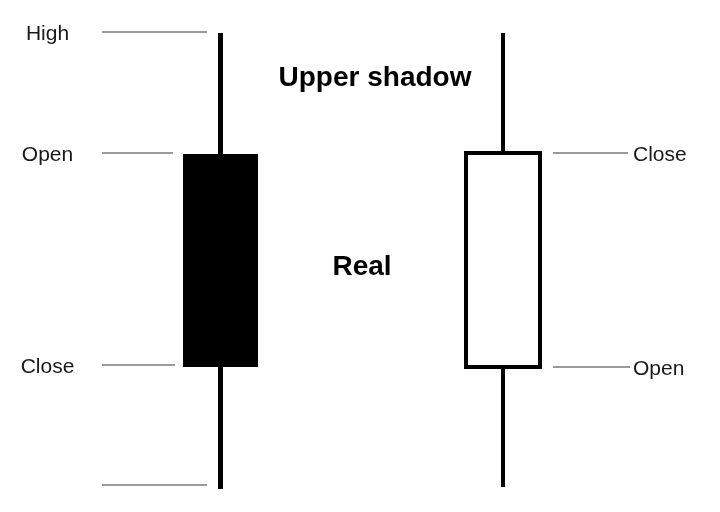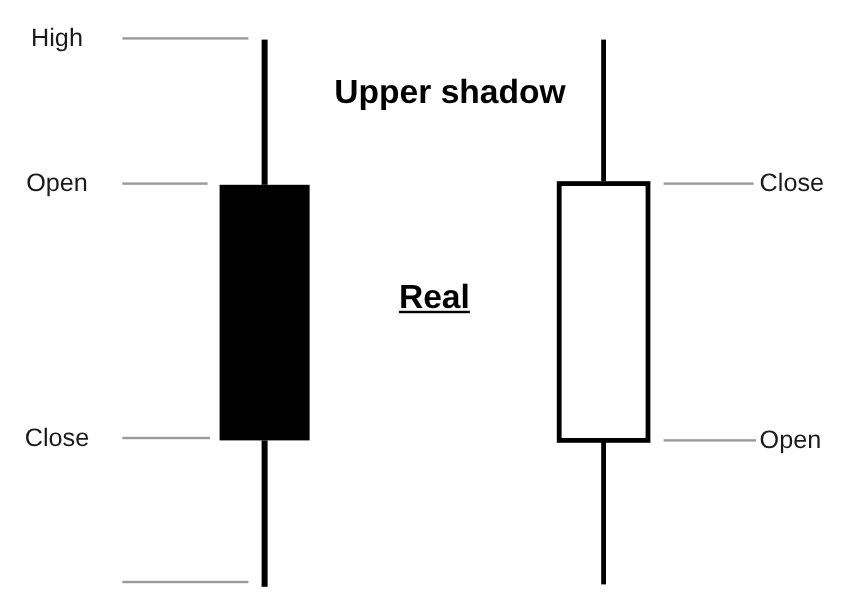--- a/index.html
+++ b/index.html
@@ -96,18 +96,18 @@
   <div class="wick" style="left:218px; top:33px; width:5px; height:121px;"></div>
   <div class="body-filled"></div>
   <div class="wick" style="left:218px; top:367px; width:5px; height:122px;"></div>
 
   <div class="wick" style="left:501px; top:33px; width:4px; height:120px;"></div>
   <div class="body-hollow"></div>
   <div class="wick" style="left:501px; top:367px; width:4px; height:120px;"></div>
 
   <div class="annotation" style="left:363px; top:77px;margin-left:12px;">Upper shadow</div>
 
-  <div class="annotation two-line" style="left:362px; top:248px;text-decoration:underline;">
+  <div class="annotation two-line" style="left:362px; top:266px;">
     <div>Real</div>
   </div>
 
 
 </div>
 
 </body></html>

